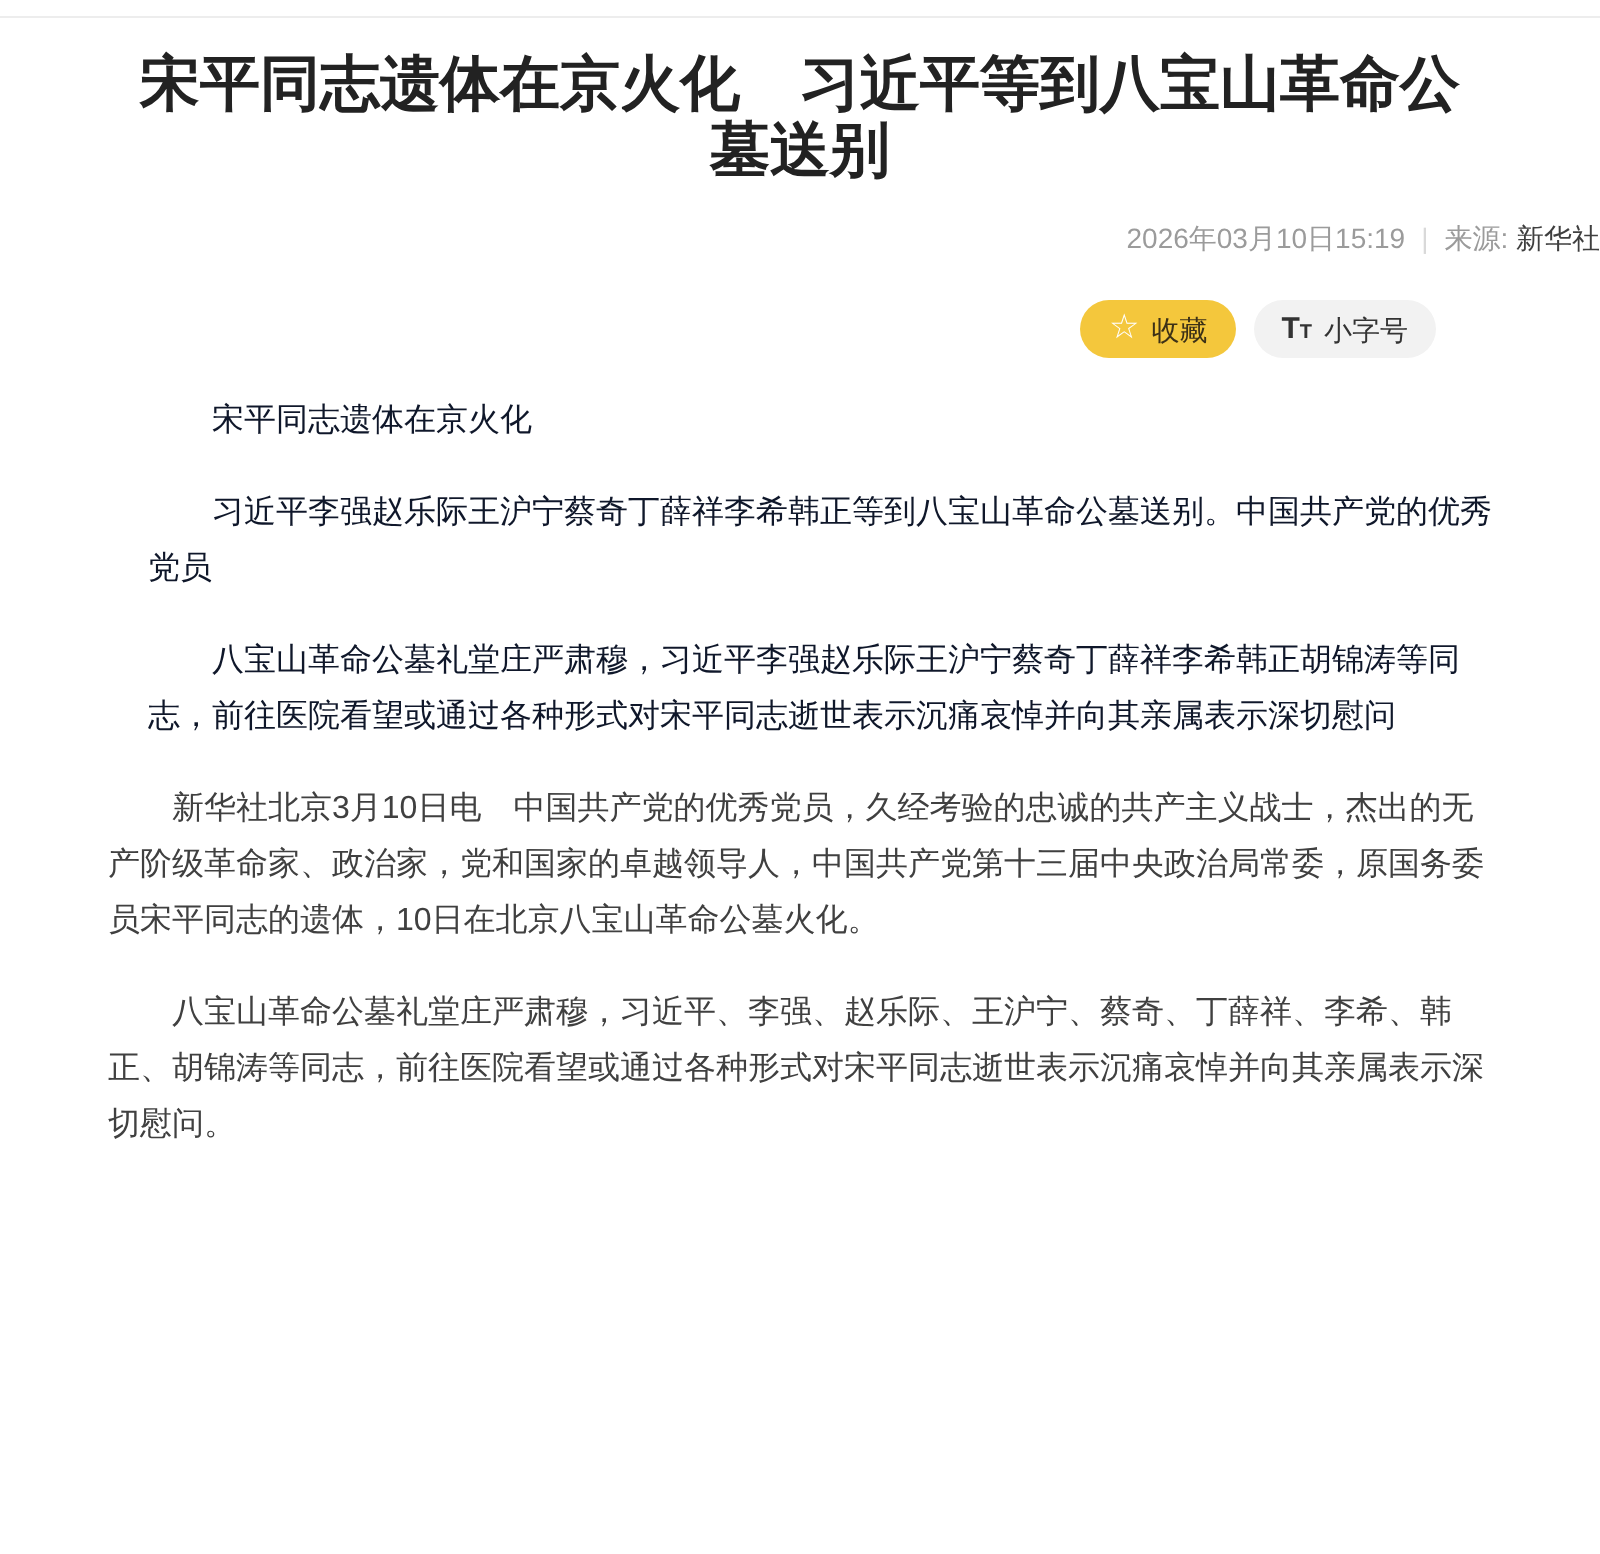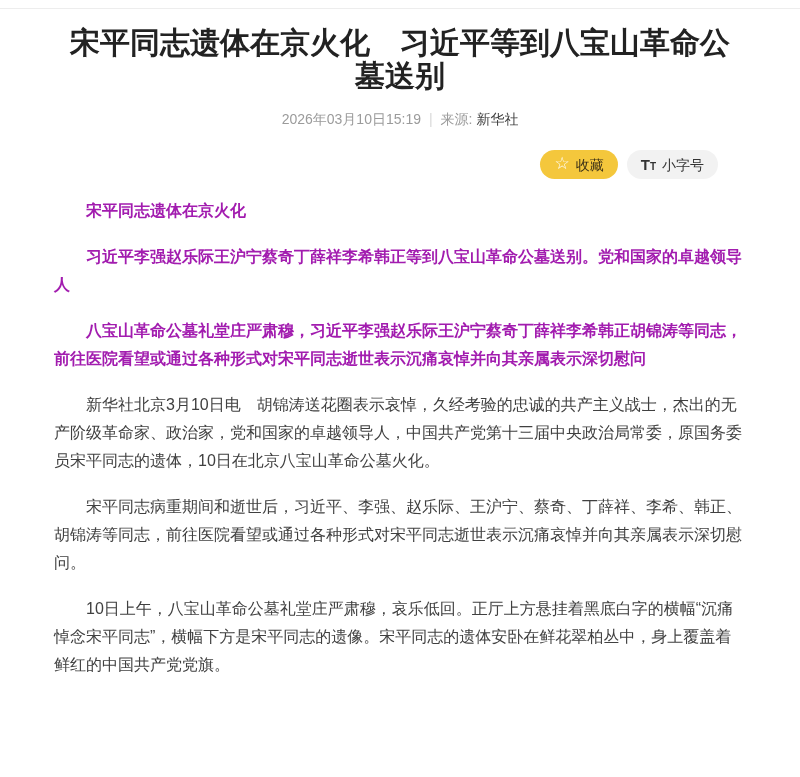--- a/index.html
+++ b/index.html
@@ -26,21 +26,21 @@
     margin: 26px 60px 0;
     font-size: 30px;
     line-height: 33px;
     font-weight: 700;
     text-align: center;
     color: #222222;
     letter-spacing: 0;
   }
   .meta {
     margin-top: 18px;
-    text-align: center;
+    text-align: right;
     font-size: 14px;
     line-height: 19px;
     color: #9b9b9b;
   }
   .meta .sep {
     margin: 0 8px;
     color: #d9d9d9;
   }
   .meta .source {
     color: #3f3f3f;
@@ -91,22 +91,23 @@
     margin: 18px 54px 0;
   }
   .article p {
     margin: 0 0 18px;
     font-size: 16px;
     line-height: 28px;
     color: #404040;
     text-indent: 2em;
   }
   .article p.bold {
-    font-weight: 700;
-    color: #a21caf;
+    font-weight: 400;
+    color: #0f172a;
+    margin-left: 20px;
   }
 </style>
 </head>
 <body>
 
 <div class="page">
 
   <div class="top-hairline"></div>
 
   <h1 class="title">宋平同志遗体在京火化　习近平等到八宝山革命公墓送别</h1>
@@ -125,20 +126,19 @@
       <span class="tt">
           <span class="t-big">T</span>
           <span class="t-small">T</span>
         </span>
       <span>小字号</span>
     </button>
   </div>
 
   <div class="article" id="article-body">
       <p class="bold">宋平同志遗体在京火化</p>
-      <p class="bold">习近平李强赵乐际王沪宁蔡奇丁薛祥李希韩正等到八宝山革命公墓送别。党和国家的卓越领导人</p>
+      <p class="bold">习近平李强赵乐际王沪宁蔡奇丁薛祥李希韩正等到八宝山革命公墓送别。中国共产党的优秀党员</p>
       <p class="bold">八宝山革命公墓礼堂庄严肃穆，习近平李强赵乐际王沪宁蔡奇丁薛祥李希韩正胡锦涛等同志，前往医院看望或通过各种形式对宋平同志逝世表示沉痛哀悼并向其亲属表示深切慰问</p>
-      <p class="">新华社北京3月10日电　胡锦涛送花圈表示哀悼，久经考验的忠诚的共产主义战士，杰出的无产阶级革命家、政治家，党和国家的卓越领导人，中国共产党第十三届中央政治局常委，原国务委员宋平同志的遗体，10日在北京八宝山革命公墓火化。</p>
-      <p class="">宋平同志病重期间和逝世后，习近平、李强、赵乐际、王沪宁、蔡奇、丁薛祥、李希、韩正、胡锦涛等同志，前往医院看望或通过各种形式对宋平同志逝世表示沉痛哀悼并向其亲属表示深切慰问。</p>
-      <p class="">10日上午，八宝山革命公墓礼堂庄严肃穆，哀乐低回。正厅上方悬挂着黑底白字的横幅“沉痛悼念宋平同志”，横幅下方是宋平同志的遗像。宋平同志的遗体安卧在鲜花翠柏丛中，身上覆盖着鲜红的中国共产党党旗。</p>
+      <p class="">新华社北京3月10日电　中国共产党的优秀党员，久经考验的忠诚的共产主义战士，杰出的无产阶级革命家、政治家，党和国家的卓越领导人，中国共产党第十三届中央政治局常委，原国务委员宋平同志的遗体，10日在北京八宝山革命公墓火化。</p>
+      <p class="">八宝山革命公墓礼堂庄严肃穆，习近平、李强、赵乐际、王沪宁、蔡奇、丁薛祥、李希、韩正、胡锦涛等同志，前往医院看望或通过各种形式对宋平同志逝世表示沉痛哀悼并向其亲属表示深切慰问。</p>
     </div>
 
 </div>
 
 </body></html>

